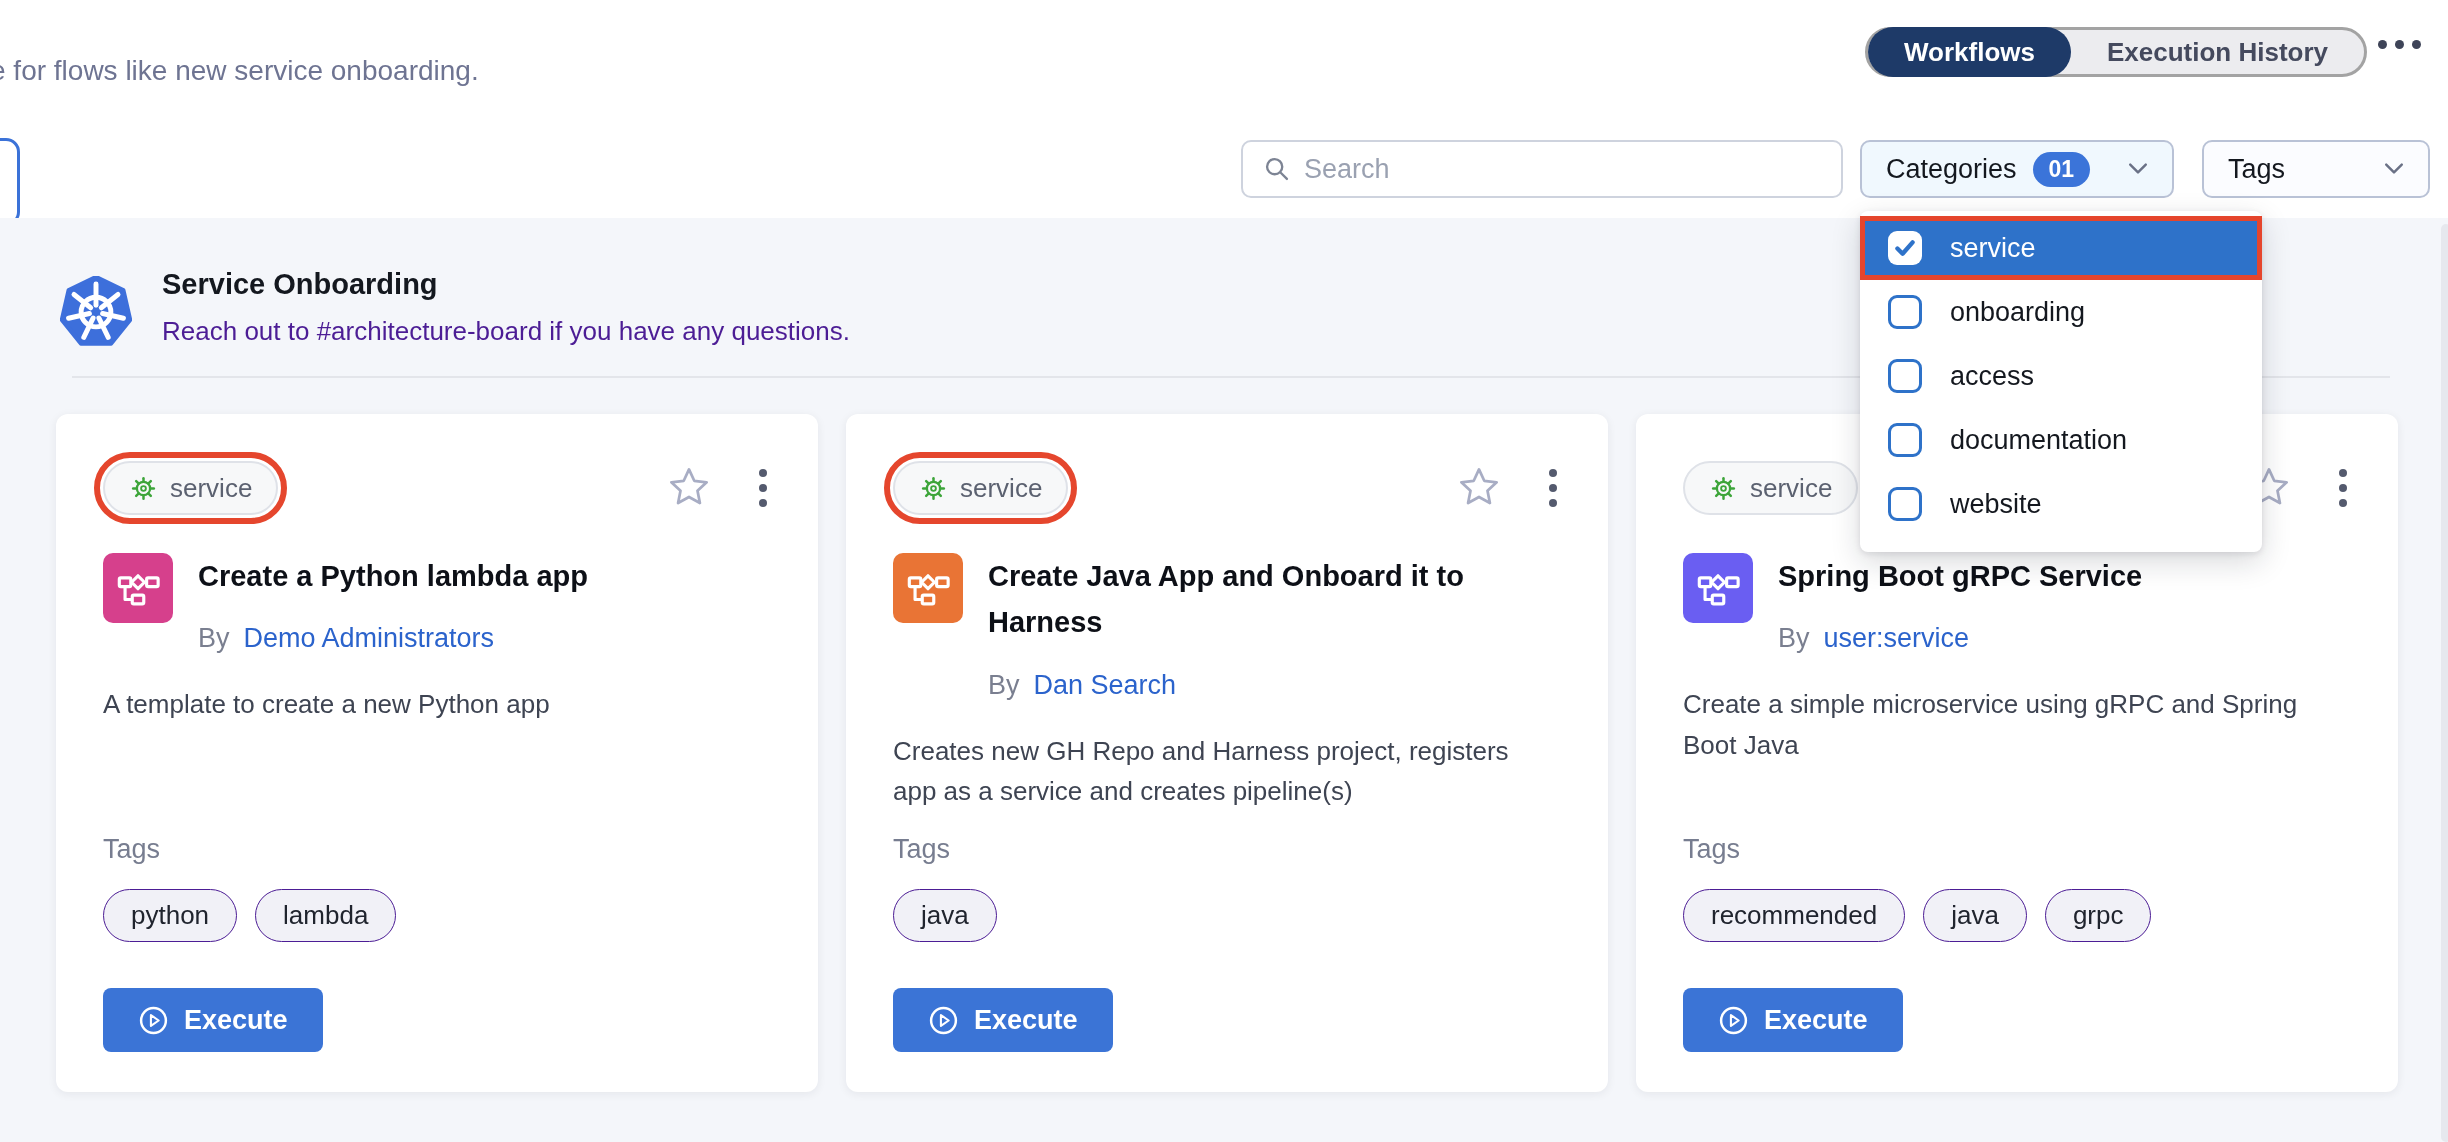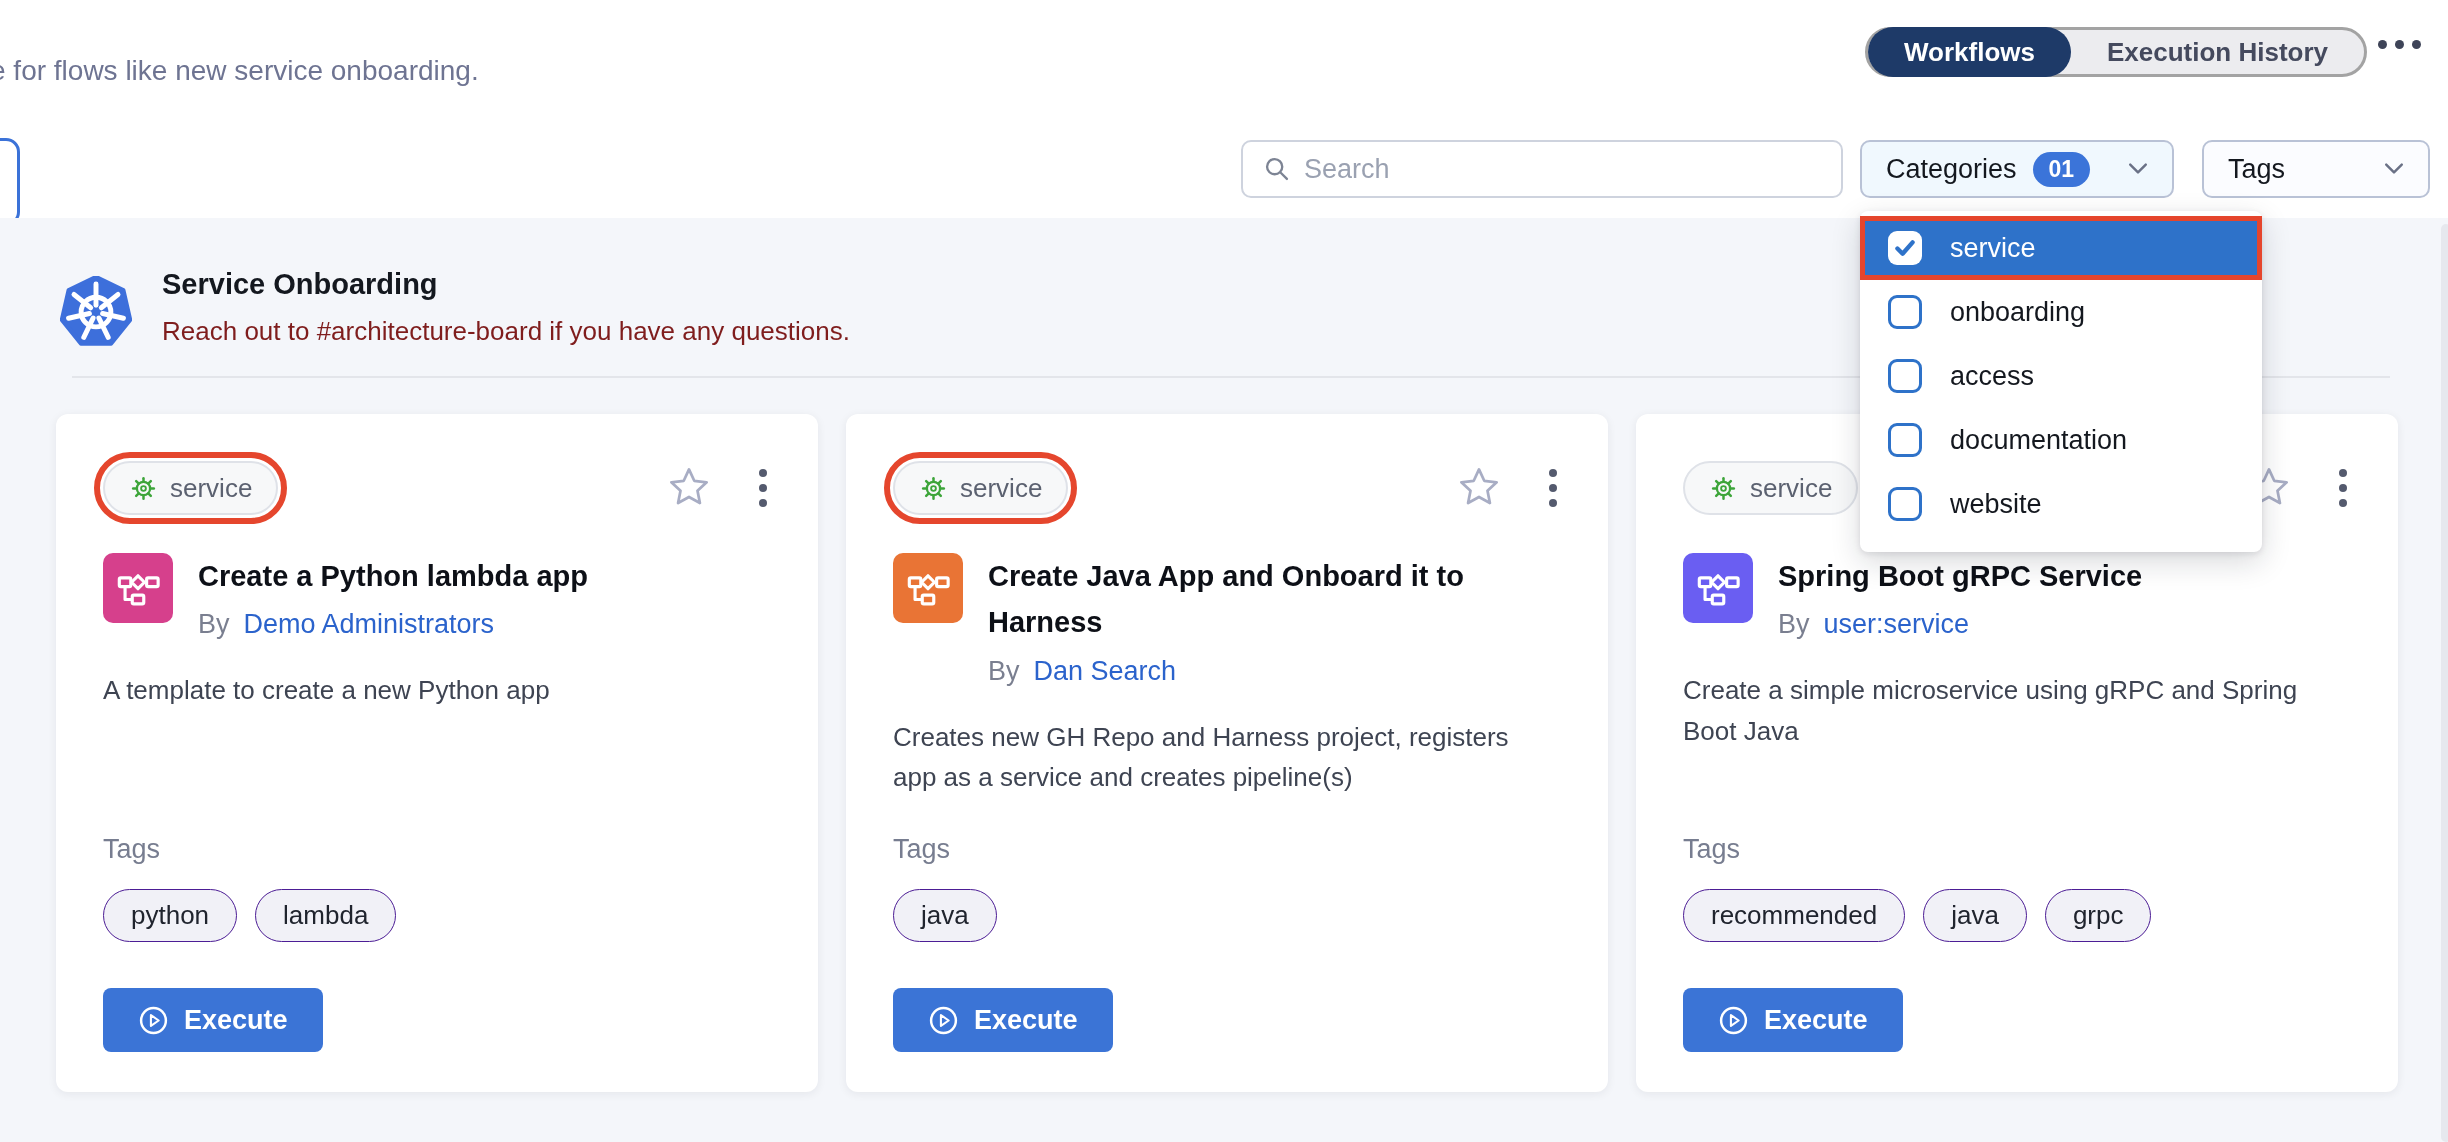--- a/index.html
+++ b/index.html
@@ -45,21 +45,21 @@
     font-size:27px; color:#14181f; cursor:pointer; background:#fff; }
   .dd-item.highlighted { background:#2e72c9; color:#ffffff;
     border:5px solid #e5452c; padding:0 23px; }
   .dd-check { width:34px; height:34px; border:3px solid #2e72c9; border-radius:9px;
     background:#fff; flex:0 0 auto; display:flex; align-items:center; justify-content:center; }
 
   
   .content-bg { left:0; top:218px; width:2448px; height:924px; background:#f4f6fa; }
   .section-head-icon { left:60px; top:276px; }
   .section-title { left:162px; top:268px; font-size:29px; font-weight:bold; color:#14181f; }
-  .section-subtitle { left:162px; top:316px; font-size:26px; color:#7f1d1d; }
+  .section-subtitle { left:162px; top:316px; font-size:26px; color:#4c1d95; }
   .section-divider { left:72px; top:376px; width:2318px; height:2px; background:#e3e5ea; }
 
   
   .card { top:414px; width:762px; height:678px; background:#ffffff; border-radius:12px;
     box-shadow:0 2px 10px rgba(30,34,48,.07); padding:47px; position:absolute; }
   .card-top { display:flex; align-items:flex-start; justify-content:space-between; }
   .badge-wrap { position:relative; display:inline-flex; }
   .badge { display:inline-flex; align-items:center; gap:12px; height:54px; padding:0 24px;
     background:#f7f8f9; border:2px solid #dfe2e8; border-radius:28px; font-size:26px;
     color:#5b6170; cursor:pointer; }
@@ -67,21 +67,21 @@
     border:6px solid #e5462d; border-radius:36px; pointer-events:none; }
   .card-actions { display:flex; align-items:center; gap:44px; padding-top:4px; }
   .kebab { display:flex; flex-direction:column; gap:7px; cursor:pointer; padding:4px; }
   .kebab i { width:8px; height:8px; border-radius:50%; background:#545a6e; }
 
   .card-main { display:flex; gap:25px; margin-top:38px; }
   .icon-tile { width:70px; height:70px; border-radius:10px; flex:0 0 auto;
     display:flex; align-items:center; justify-content:center; }
   .card-title { font-size:29px; font-weight:bold; color:#0d1017; line-height:1.6;
     max-width:575px; }
-  .byline { margin-top:10px; font-size:27px; color:#7a7f90; display:flex; gap:14px; }
+  .byline { margin-top:24px; font-size:27px; color:#7a7f90; display:flex; gap:14px; }
   .byline a { color:#2b63cc; text-decoration:none; cursor:pointer; }
   .card-desc { margin-top:30px; font-size:26px; color:#3e4452; line-height:1.55;
     max-width:640px; }
 
   .card-bottom { position:absolute; left:47px; right:47px; top:420px; }
   .tags-label { font-size:27px; color:#777d90; }
   .tag-row { display:flex; gap:18px; margin-top:24px; }
   .tag-chip { height:53px; display:inline-flex; align-items:center; padding:0 27px;
     background:#f1f1f7; border:1px solid #4c1d95; border-radius:27px; font-size:26px;
     color:#20242e; cursor:pointer; }

